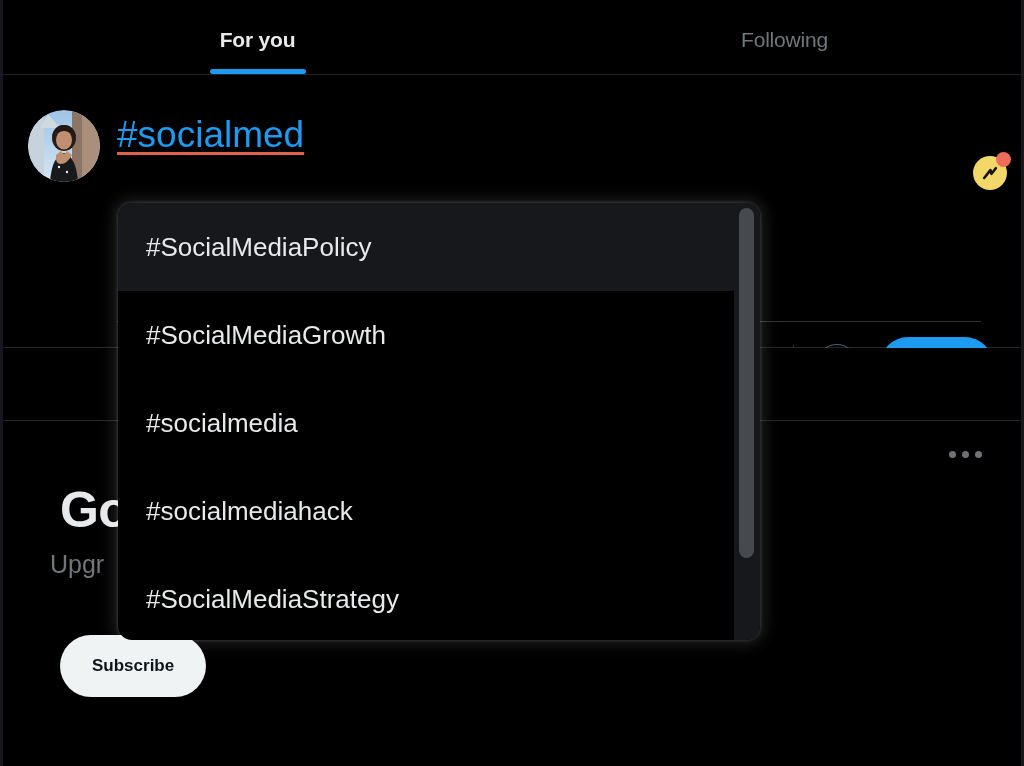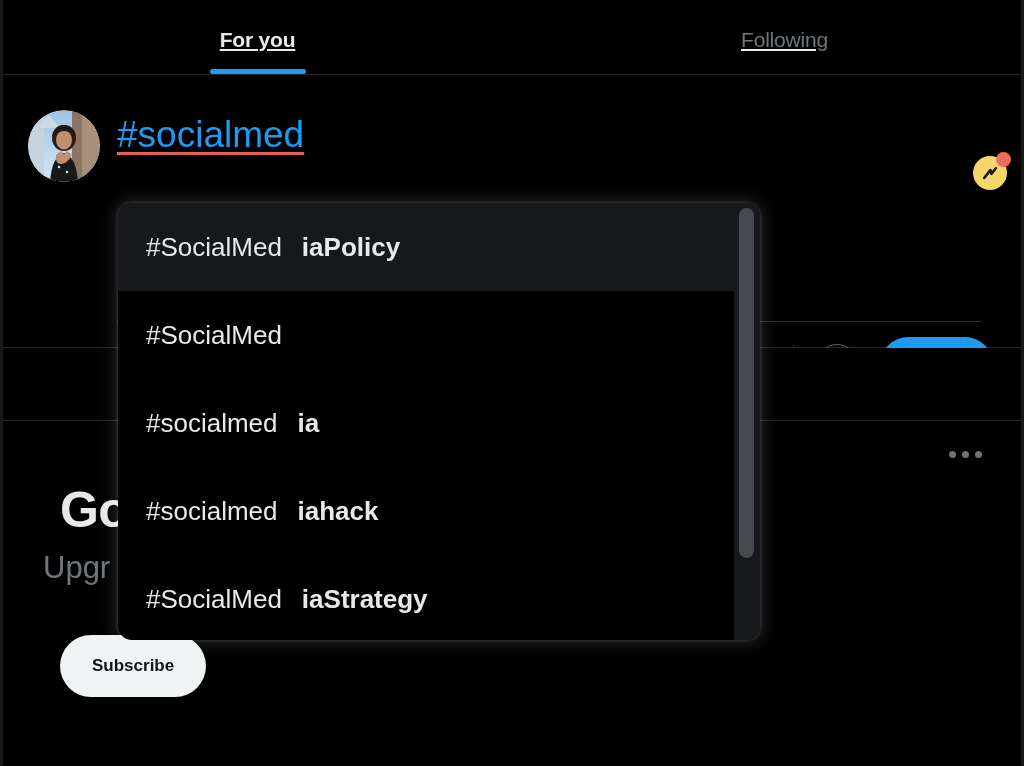--- a/index.html
+++ b/index.html
@@ -36,21 +36,20 @@
   }
 
   
   .tabbar {
     position: absolute;
     left: 3px; right: 3px; top: 0;
     height: 74px;
     display: flex;
     border-bottom: 1px solid #222528;
     background: #000;
-    text-decoration: underline;
   }
   .tab {
     flex: 1;
     position: relative;
     display: flex;
     align-items: center;
     justify-content: center;
     cursor: pointer;
   }
   .tab-label {
@@ -211,23 +210,23 @@
     left: 57px;
     top: 60px;
     font-size: 50px;
     font-weight: 800;
     color: #e7e9ea;
     letter-spacing: -0.6px;
     white-space: nowrap;
   }
   .promo-sub {
     position: absolute;
-    left: 40px;
+    left: 47px;
     top: 129px;
-    font-size: 31px;
+    font-size: 25px;
     color: #71767b;
     white-space: nowrap;
   }
   .subscribe-btn {
     position: absolute;
     left: 57px;
     top: 214px;
     background: #eff3f4;
     color: #0f1419;
     border: none;
@@ -307,21 +306,21 @@
     font-size: 26px;
     color: #e7e9ea;
     cursor: pointer;
     box-sizing: border-box;
     white-space: nowrap;
   }
   .dd-item.hovered {
     background: #16181c;
   }
   .dd-item .pre { font-weight: 400; }
-  .dd-item .match { font-weight: 700; padding-left: 20px; }
+  .dd-item .match { font-weight: 400; }
 
   .dd-scrollbar-track {
     position: absolute;
     right: 0;
     top: 0;
     bottom: 0;
     width: 26px;
     background: #16181c;
   }
   .dd-scrollbar-thumb {
@@ -432,20 +431,21 @@
     <div class="fab-dot"></div>
   </div>
 
   <div class="dropdown">
     <div class="dd-item hovered">
       <span class="pre">#SocialMed</span>
       <span class="match">iaPolicy</span>
     </div>
     <div class="dd-item">
       <span class="pre">#SocialMed</span>
+      <span class="match">iaGrowth</span>
     </div>
     <div class="dd-item">
       <span class="pre">#socialmed</span>
       <span class="match">ia</span>
     </div>
     <div class="dd-item">
       <span class="pre">#socialmed</span>
       <span class="match">iahack</span>
     </div>
     <div class="dd-item">

